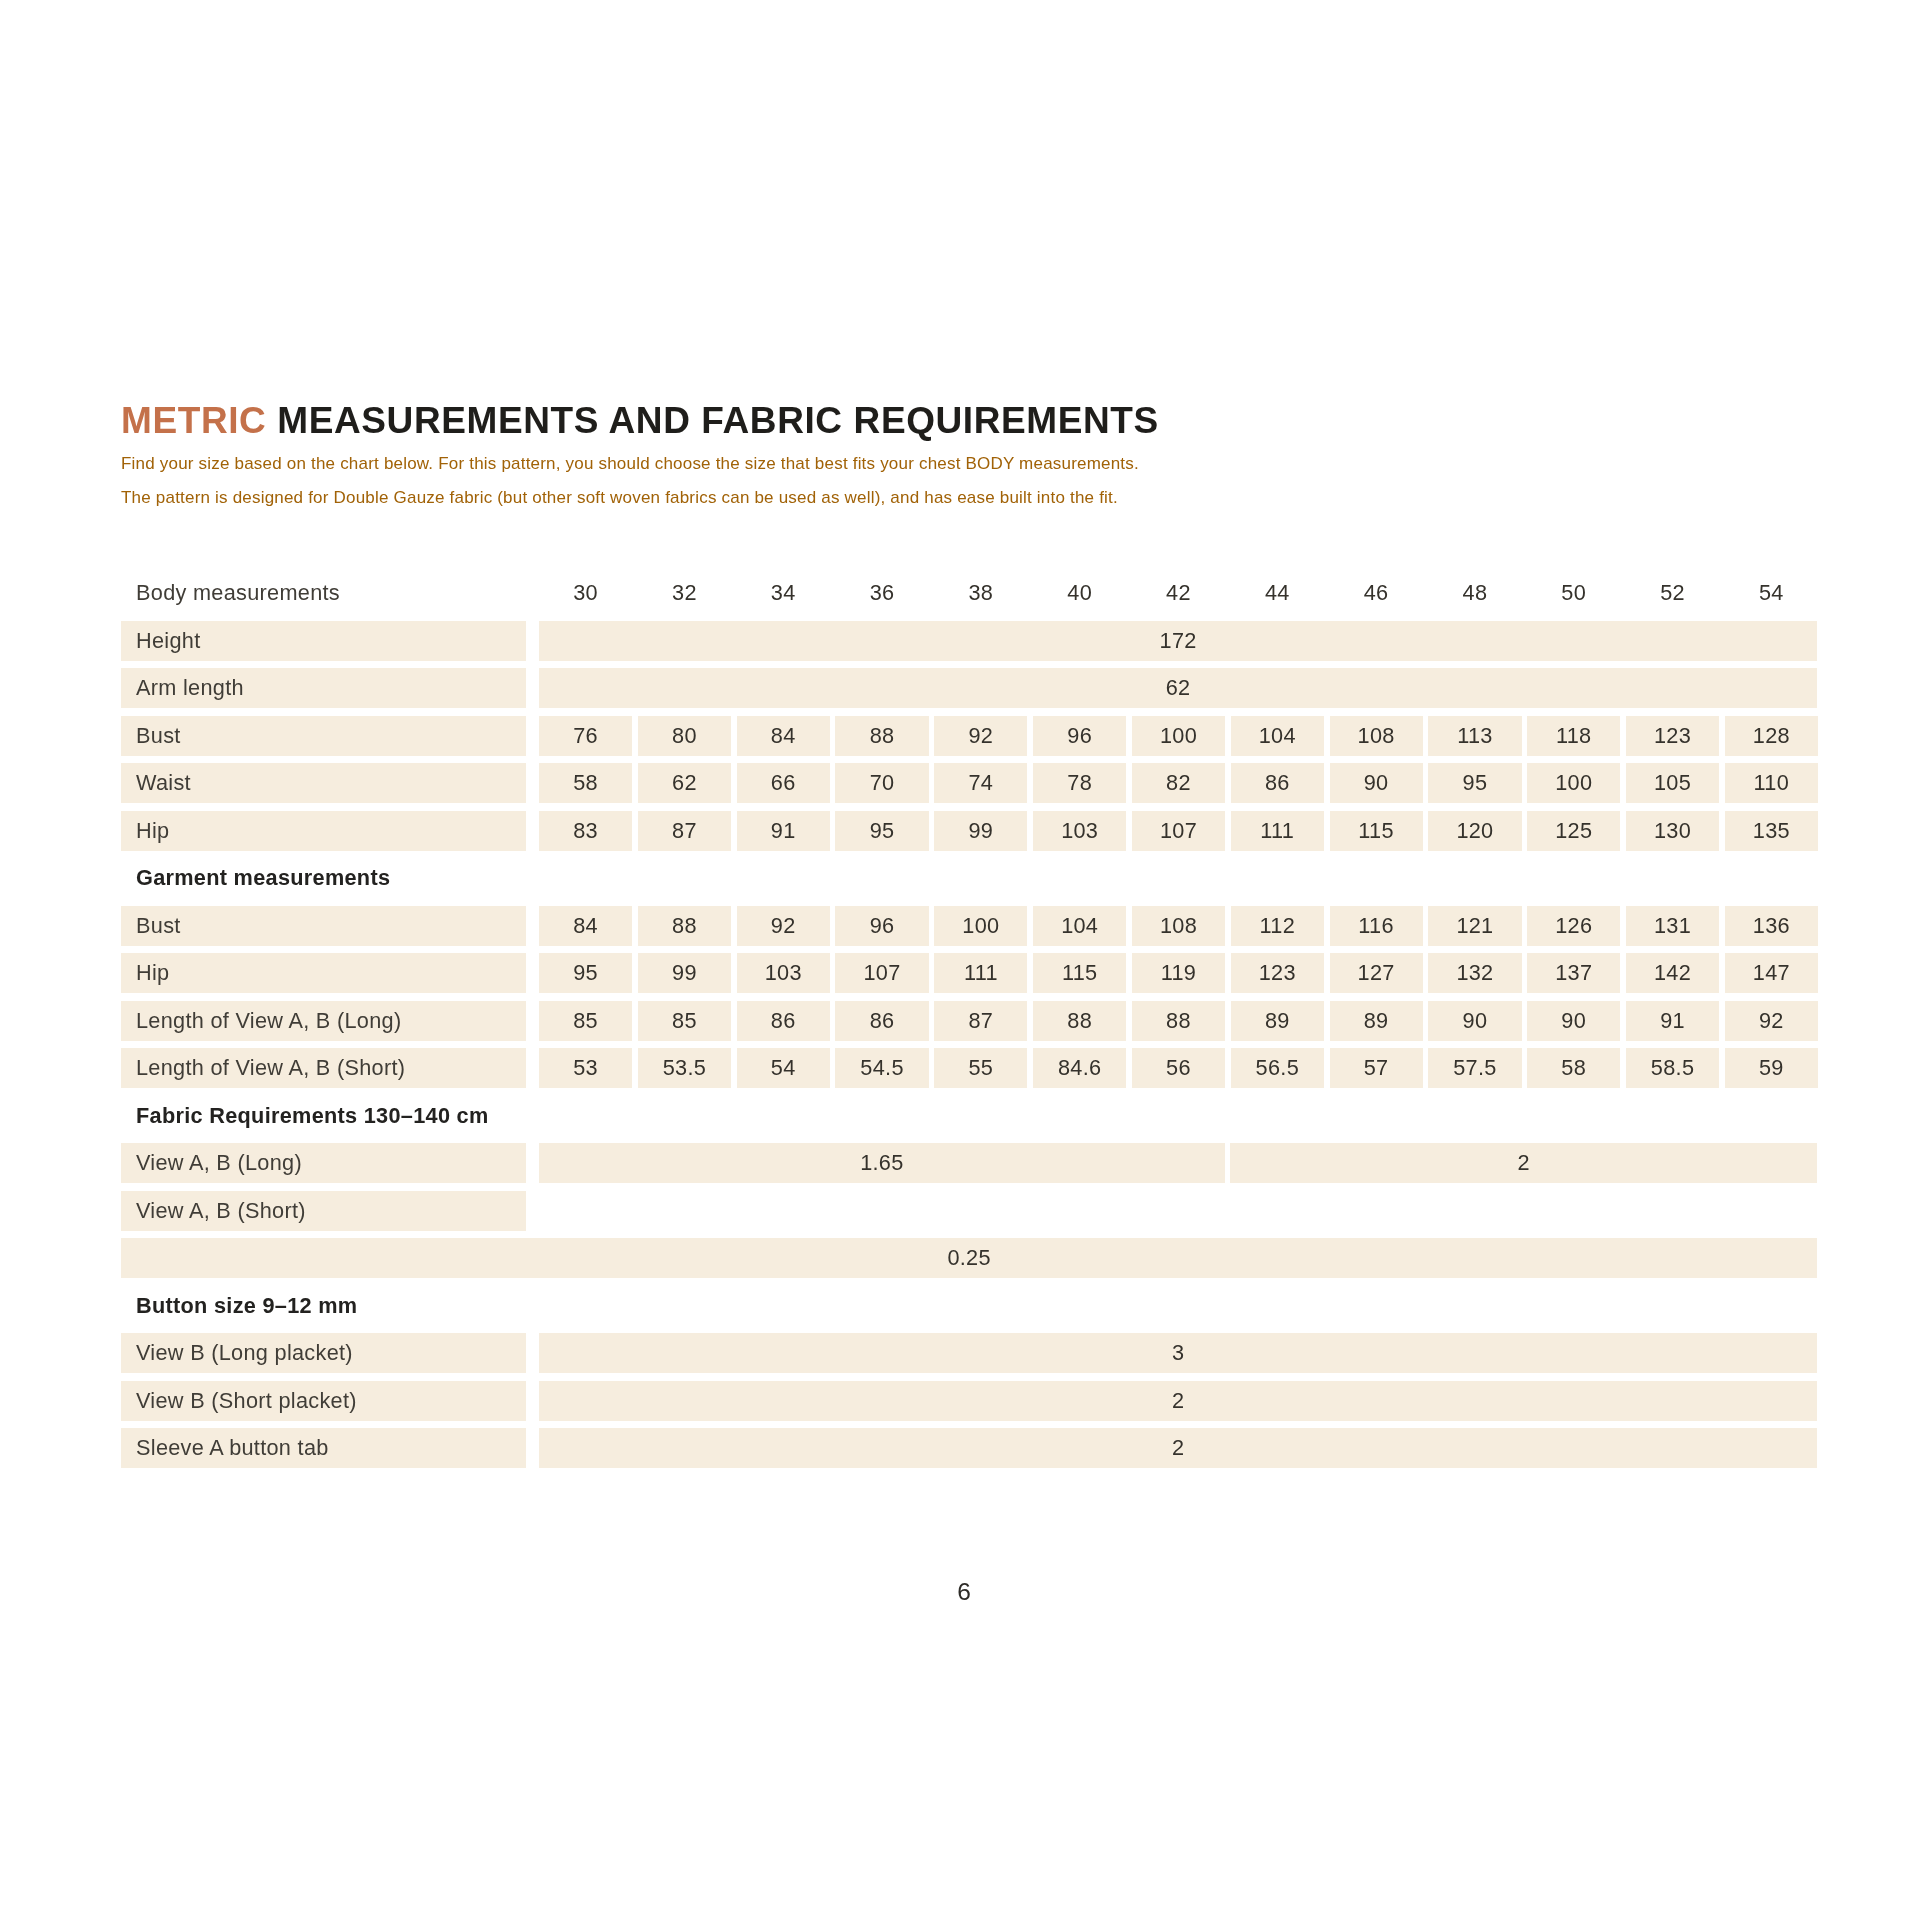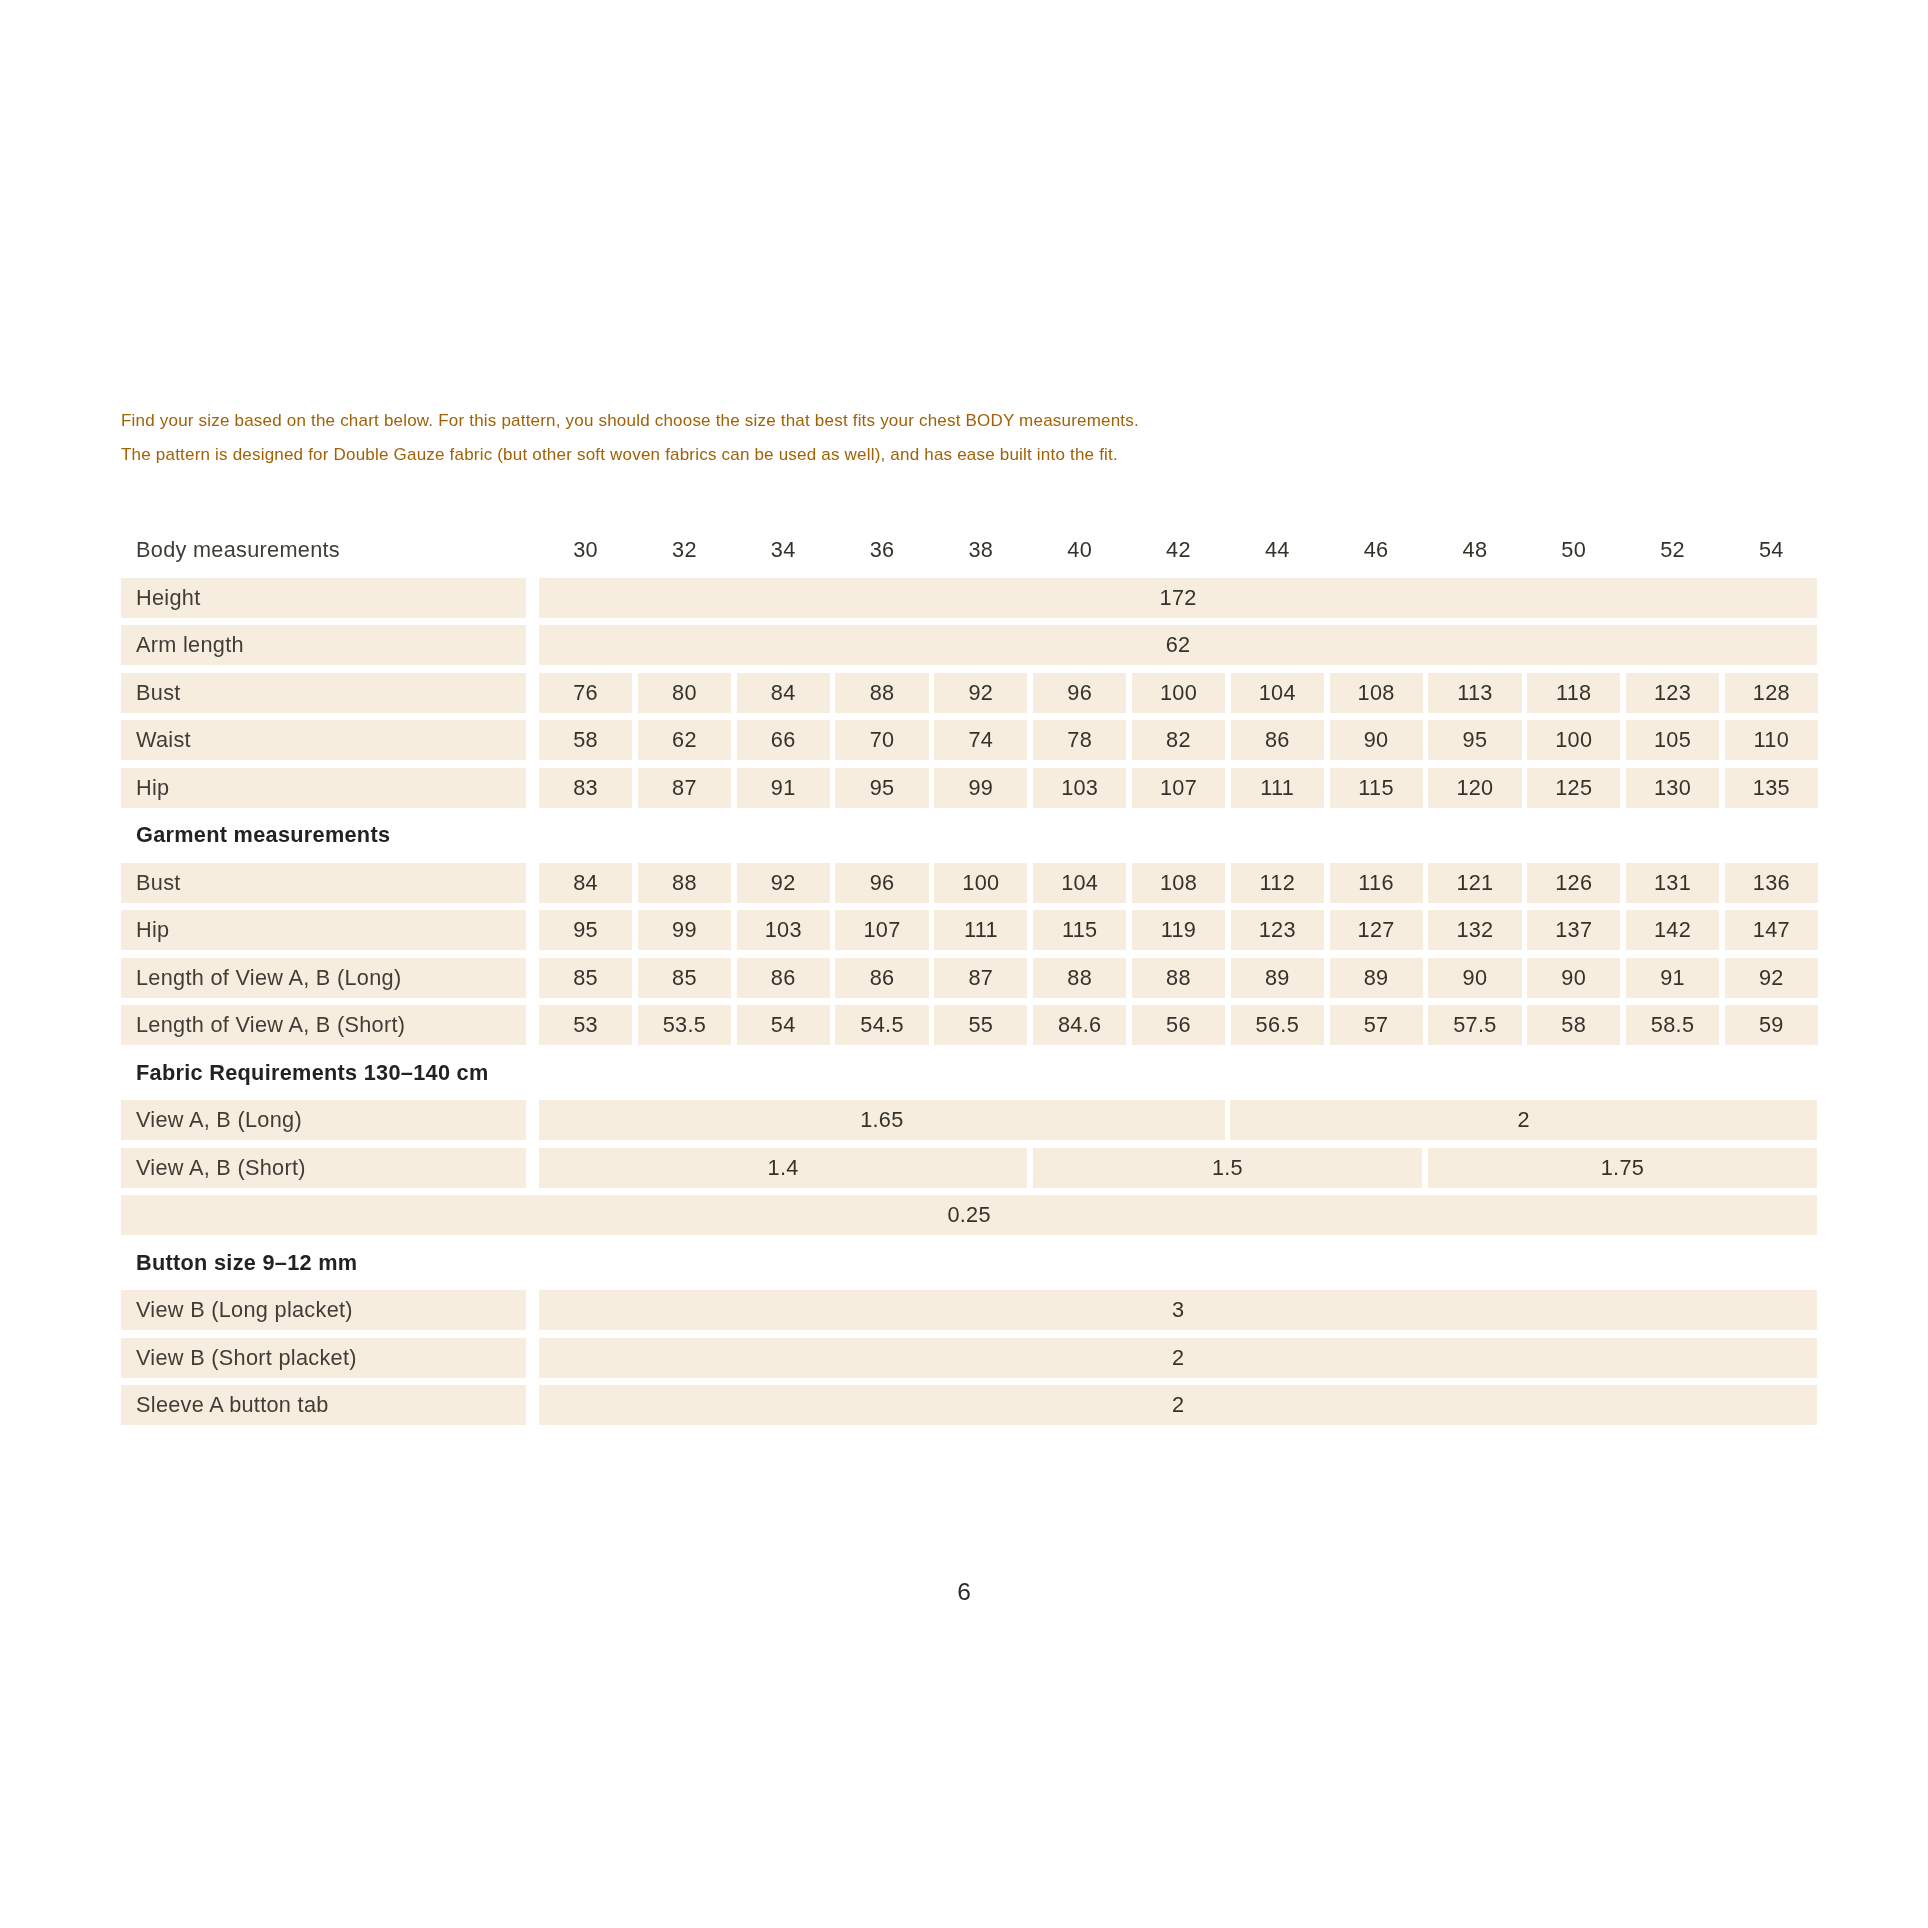--- a/index.html
+++ b/index.html
@@ -38,20 +38,21 @@
 
   .page-number {
     position:absolute; top:1578px; left:0; width:1928px; text-align:center;
     font-size:24.5px; color:#2e2c28;
   }
 </style>
 </head>
 <body>
 
 <div class="content">
+  <div class="title"><span class="accent">METRIC</span><span> MEASUREMENTS AND FABRIC REQUIREMENTS</span></div>
 
   <div class="intro">
     <div>Find your size based on the chart below. For this pattern, you should choose the size that best fits your chest BODY measurements.</div>
     <div>The pattern is designed for Double Gauze fabric (but other soft woven fabrics can be used as well), and has ease built into the fit.</div>
   </div>
 
   <div class="mtable">
       <div class="trow header-row">
         <div class="label-cell">Body measurements</div>
         <div class="cells plain">
@@ -216,25 +217,20 @@
       </div>
       <div class="trow">
         <div class="label-cell">View A, B (Long)</div>
         <div class="cells">
           <div class="cell span-cell" style="--n: 7;">1.65</div>
           <div class="cell span-cell" style="--n: 6;">2</div>
         </div>
       </div>
       <div class="trow">
         <div class="label-cell">View A, B (Short)</div>
-        <div class="cells">
-          <div class="cell span-cell" style="--n: 5;">1.4</div>
-          <div class="cell span-cell" style="--n: 4;">1.5</div>
-          <div class="cell span-cell" style="--n: 4;">1.75</div>
-        </div>
       </div>
       <div class="trow">
         <div class="cells">
           <div class="cell span-cell" style="--n: 13;">0.25</div>
         </div>
       </div>
       <div class="trow section-row">
         <div class="section-title">Button size 9–12 mm</div>
       </div>
       <div class="trow">

